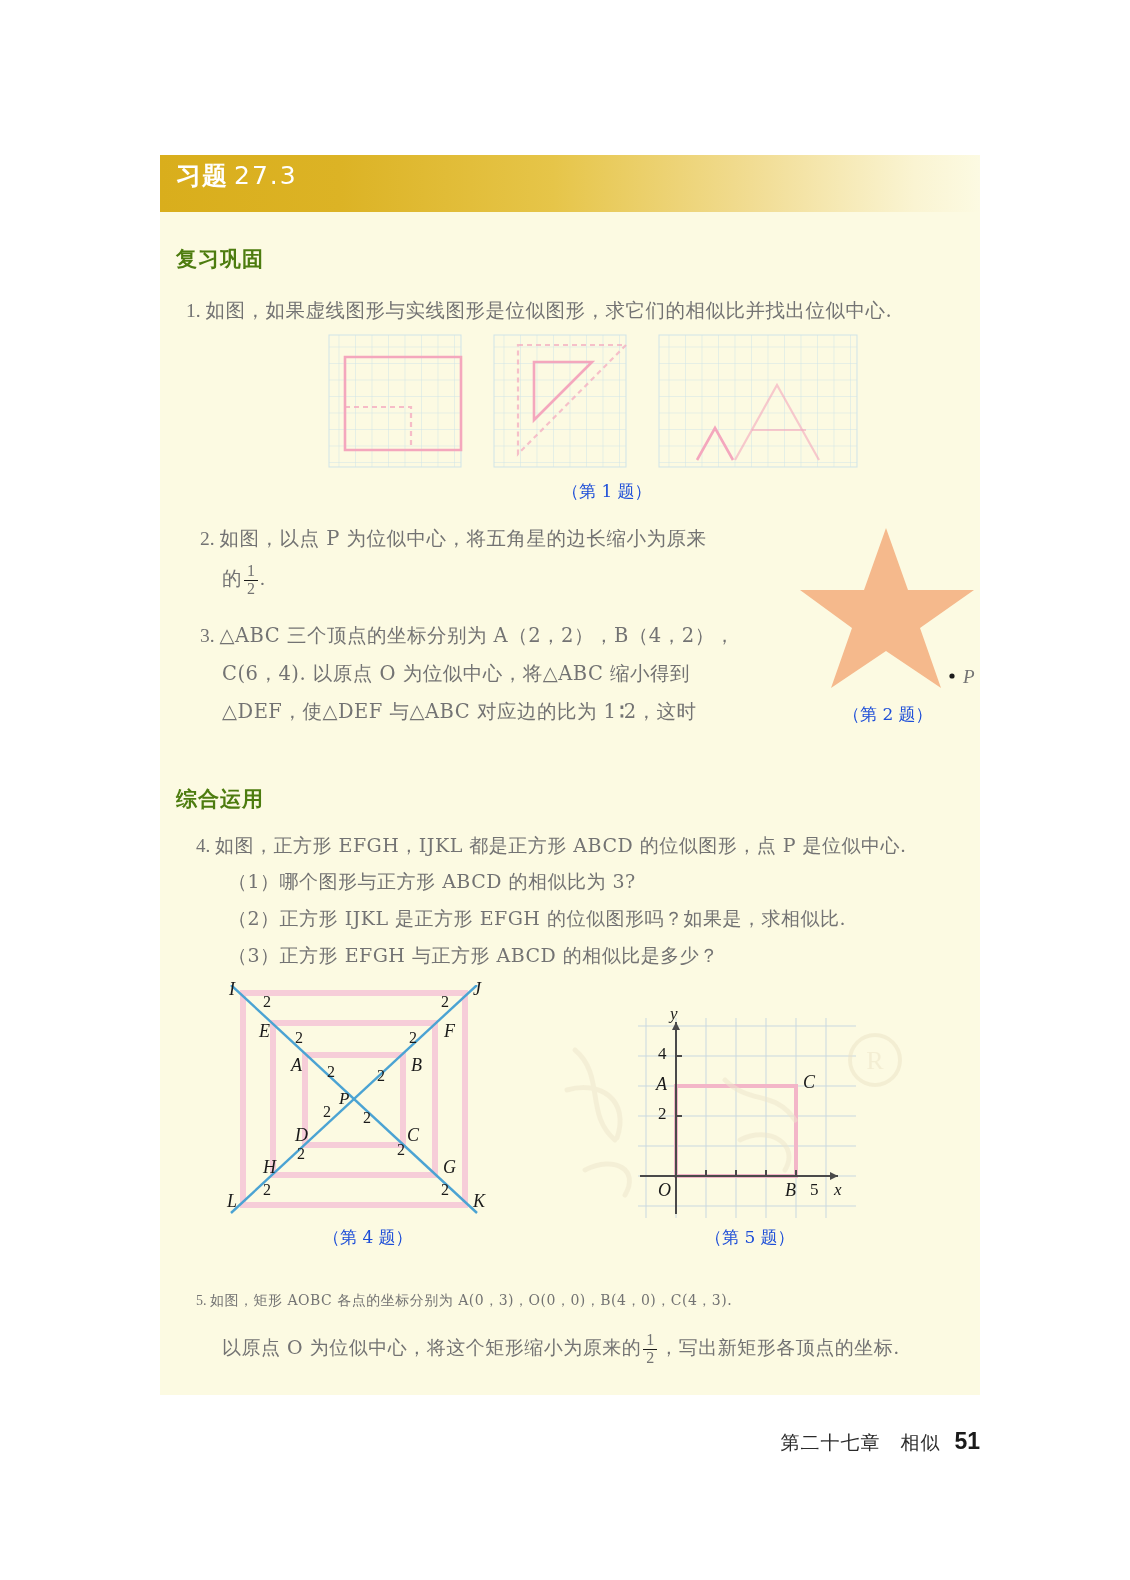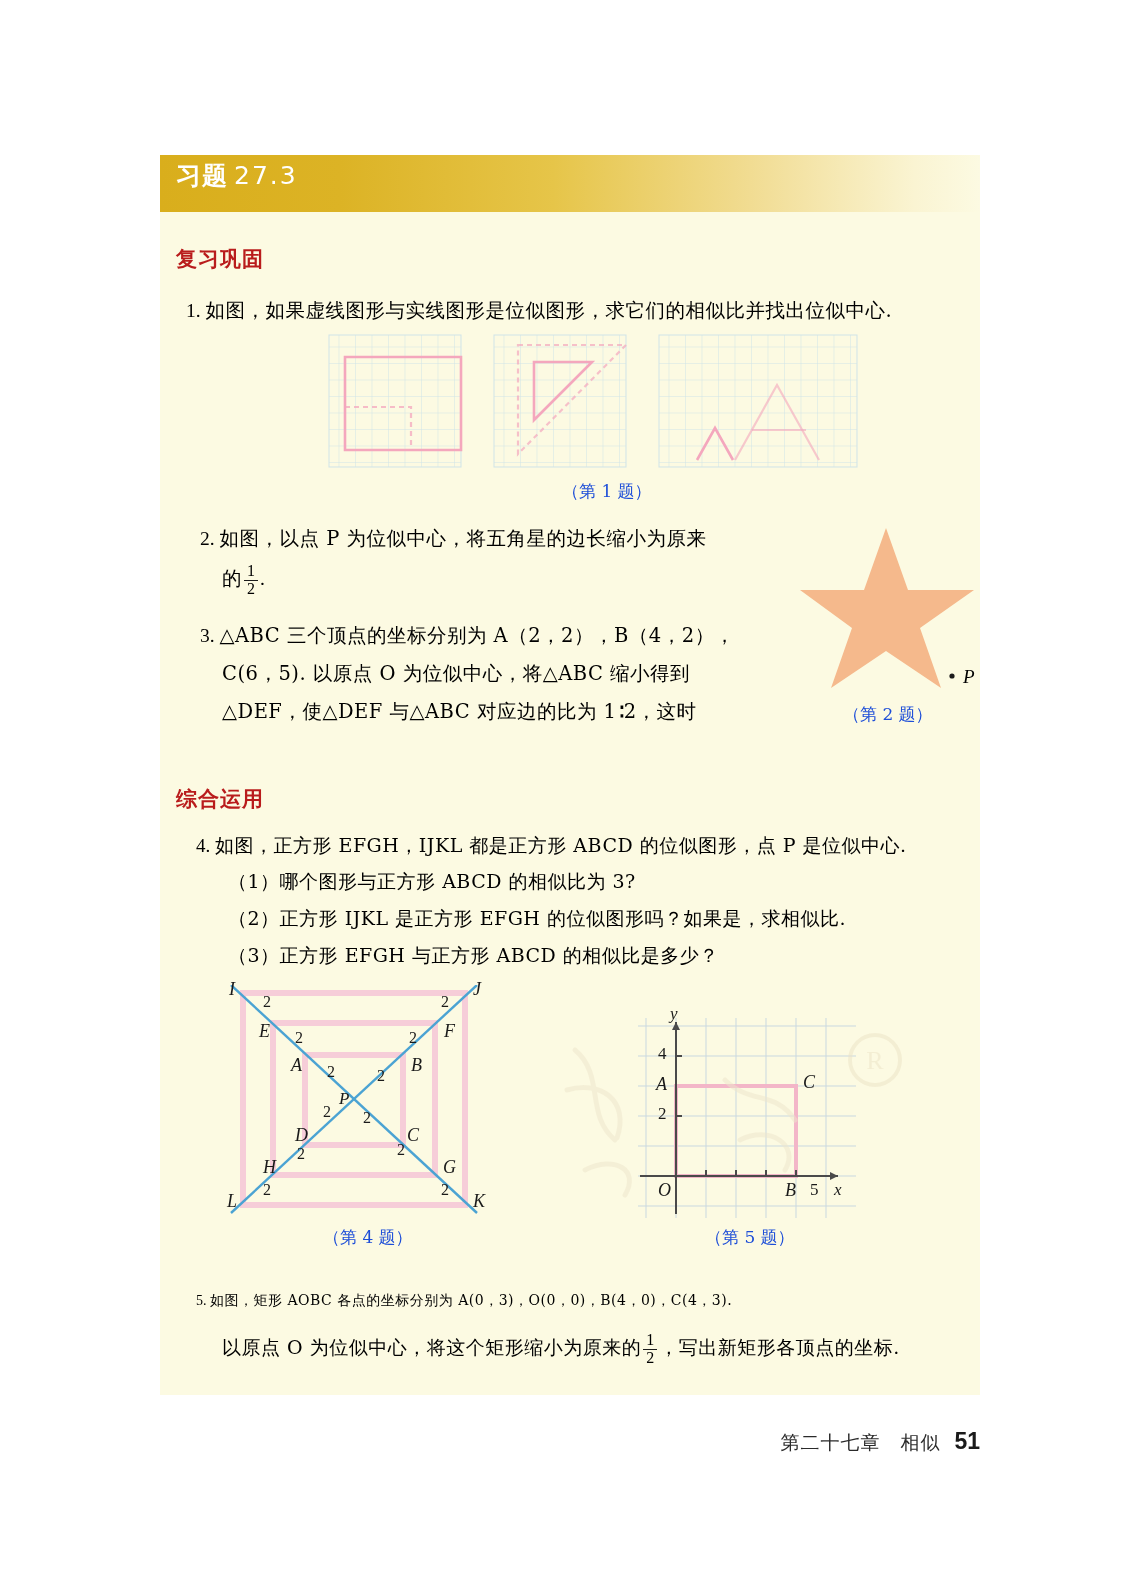--- a/index.html
+++ b/index.html
@@ -25,26 +25,26 @@
     position:absolute;left:16px;top:4px;color:#ffffff;
     font-family:"DejaVu Sans","Liberation Sans",sans-serif;
     letter-spacing:1px;white-space:nowrap;
   }
   #banner .bcn{font-size:25px;font-weight:bold;}
   #banner .bnum{font-size:25px;font-weight:normal;margin-left:6px;letter-spacing:2px;}
 
   
   .sec-head{
     position:absolute;font-family:"DejaVu Sans","Liberation Sans",sans-serif;
-    font-weight:bold;font-size:21px;color:#b91c1c;letter-spacing:1px;
+    font-weight:bold;font-size:21px;color:#4d7c0f;letter-spacing:1px;
   }
 
   
   .ptext{
-    position:absolute;font-size:19.5px;line-height:31px;color:#000000;
+    position:absolute;font-size:19.5px;line-height:31px;color:#737373;
     font-family:"Liberation Serif","DejaVu Serif",serif;
     white-space:nowrap;
   }
   .ptext .cn{font-family:"DejaVu Serif","Liberation Serif",serif;letter-spacing:.5px;}
   .it{font-style:italic;font-family:"Liberation Serif",serif;}
   .num{font-family:"Liberation Serif",serif;}
 
   
   .frac{display:inline-block;vertical-align:-9px;text-align:center;font-size:16px;line-height:1.05;margin:0 2px;}
   .frac .n{display:block;padding:0 3px;}
@@ -136,21 +136,21 @@
     <span class="it">P</span>
   </div>
 
   <div class="cap" style="left:843px;top:703px;">（第 2 题）</div>
 
   <div class="ptext" style="left:200px;top:620px;">
     <span class="num">3.</span>
     <span class="cn">△ABC 三个顶点的坐标分别为 A（2，2），B（4，2），</span>
   </div>
   <div class="ptext" style="left:222px;top:658px;">
-    <span class="cn">C(6，5). 以原点 O 为位似中心，将△ABC 缩小得到</span>
+    <span class="cn">C(6，4). 以原点 O 为位似中心，将△ABC 缩小得到</span>
   </div>
   <div class="ptext" style="left:222px;top:696px;">
     <span class="cn">△DEF，使△DEF 与△ABC 对应边的比为 1∶2，这时</span>
   </div>
 
   <div class="sec-head" style="left:176px;top:785px;">综合运用</div>
 
   <div class="ptext" style="left:196px;top:830px;font-size:19px;">
     <span class="num">4.</span>
     <span class="cn">如图，正方形 EFGH，IJKL 都是正方形 ABCD 的位似图形，点 P 是位似中心.</span>

